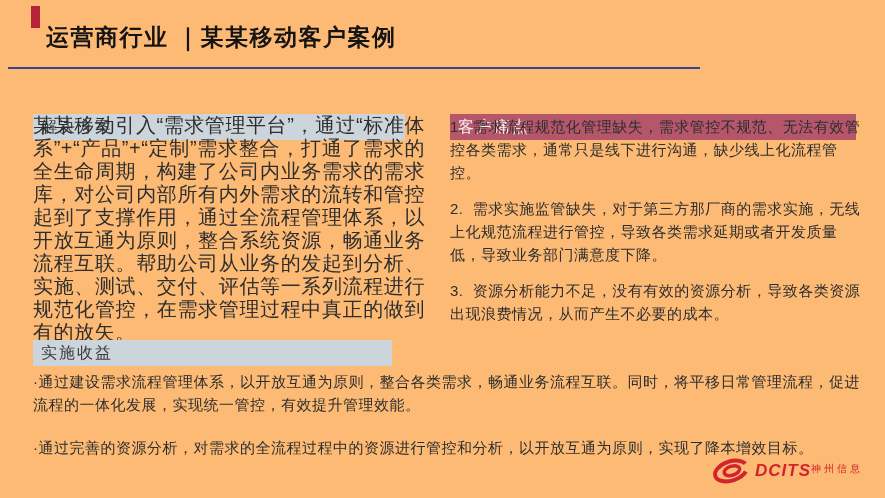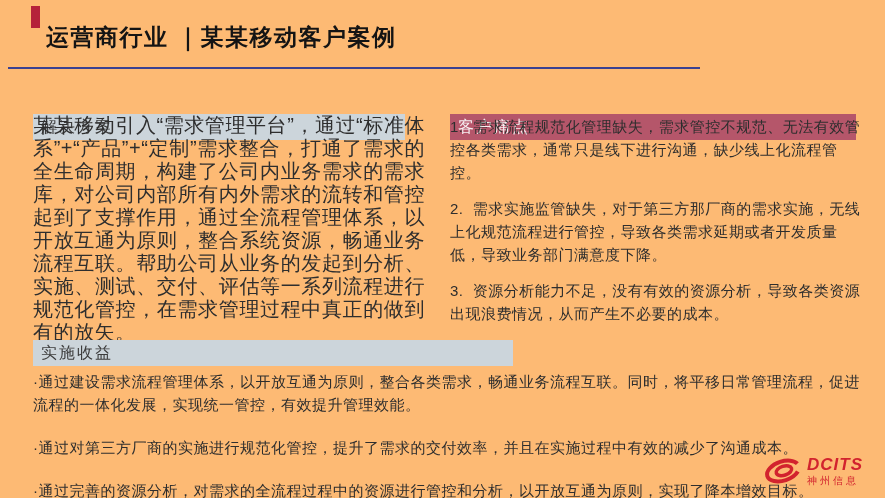--- a/index.html
+++ b/index.html
@@ -55,21 +55,21 @@
     background: #ccd5db;
     color: #3c3c3c;
   }
   .sec-header.maroon {
     background: #b5566a;
     color: #f7eff1;
   }
 
   .header-solution  { left: 33px;  top: 86px;  width: 372px; }
   .header-pain      { left: 450px; top: 86px;  width: 406px; }
-  .header-benefits  { left: 33px;  top: 312px; width: 480px; }
+  .header-benefits  { left: 33px;  top: 312px; width: 359px; }
 
   .body-text {
     font-size: 20px;
     line-height: 23px;
     letter-spacing: 0.5px;
     color: #2e2e2e;
     text-align: justify;
     white-space: pre-wrap;
   }
 
@@ -104,21 +104,21 @@
   .logo {
     position: absolute;
     right: 22px; bottom: 10px;
     display: flex;
     align-items: center;
     gap: 4px;
   }
   .logo-swirl { display: block; }
   .logo-text {
     display: flex;
-    flex-direction: column;
+    flex-direction: row;
     line-height: 1.05;
   }
   .logo-name {
     font-size: 17px;
     font-weight: bold;
     font-style: italic;
     letter-spacing: 1px;
     color: #d2232e;
   }
   .logo-company {
@@ -149,21 +149,20 @@
   <div class="pain-list">
       <p class="list-item">1.  需求流程规范化管理缺失，需求管控不规范、无法有效管控各类需求，通常只是线下进行沟通，缺少线上化流程管控。</p>
       <p class="list-item">2.  需求实施监管缺失，对于第三方那厂商的需求实施，无线上化规范流程进行管控，导致各类需求延期或者开发质量低，导致业务部门满意度下降。</p>
       <p class="list-item">3.  资源分析能力不足，没有有效的资源分析，导致各类资源出现浪费情况，从而产生不必要的成本。</p>
     </div>
 
   <div class="sec-header gray header-benefits">实施收益</div>
 
   <div class="benefit-list">
       <p class="list-item">·通过建设需求流程管理体系，以开放互通为原则，整合各类需求，畅通业务流程互联。同时，将平移日常管理流程，促进流程的一体化发展，实现统一管控，有效提升管理效能。</p>
-      <p class="list-item">·通过对第三方厂商的实施进行规范化管控，提升了需求的交付效率，并且在实施过程中有效的减少了沟通成本。</p>
       <p class="list-item">·通过完善的资源分析，对需求的全流程过程中的资源进行管控和分析，以开放互通为原则，实现了降本增效目标。</p>
     </div>
 
   <div class="logo">
     <svg class="logo-swirl" width="40" height="34" viewBox="0 0 40 34" aria-hidden="true">
       <g fill="none" stroke="#d2232e" transform="rotate(-18 20 17)">
         <ellipse cx="20" cy="17" rx="16.5" ry="9.5" stroke-width="4" stroke-dasharray="74 22" stroke-dashoffset="-6"></ellipse>
         <ellipse cx="21" cy="17" rx="8" ry="4.5" stroke-width="3.5"></ellipse>
       </g>
     </svg>

